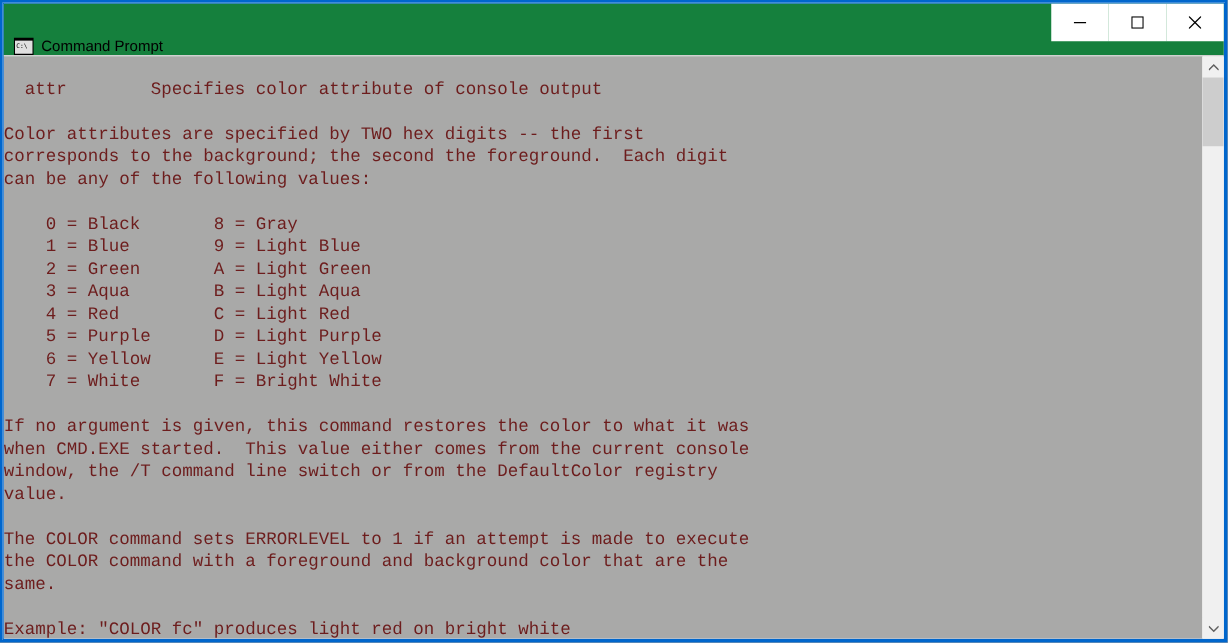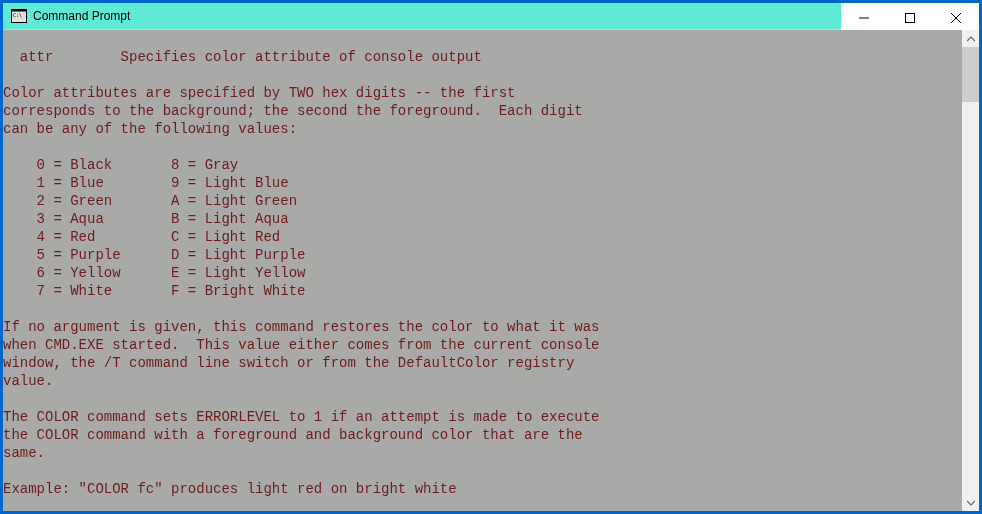--- a/index.html
+++ b/index.html
@@ -19,24 +19,24 @@
       left: 2px;
       top: 2px;
       width: 978px;
       height: 510px;
       background: #fff;
       border: 1px solid #0066cc;
       display: flex;
       flex-direction: column;
     }
     .titlebar {
-      height: 27px;
-      background: #5eead4;
-      display: flex;
-      align-items: center;
+      height: 42px;
+      background: #15803d;
+      display: flex;
+      align-items: flex-end;
       border-bottom: 1px solid #d0d0d0;
     }
     .titlebar-icon {
       width: 16px;
       height: 14px;
       margin-left: 8px;
       margin-right: 6px;
       display: flex;
       align-items: center;
       justify-content: center;

